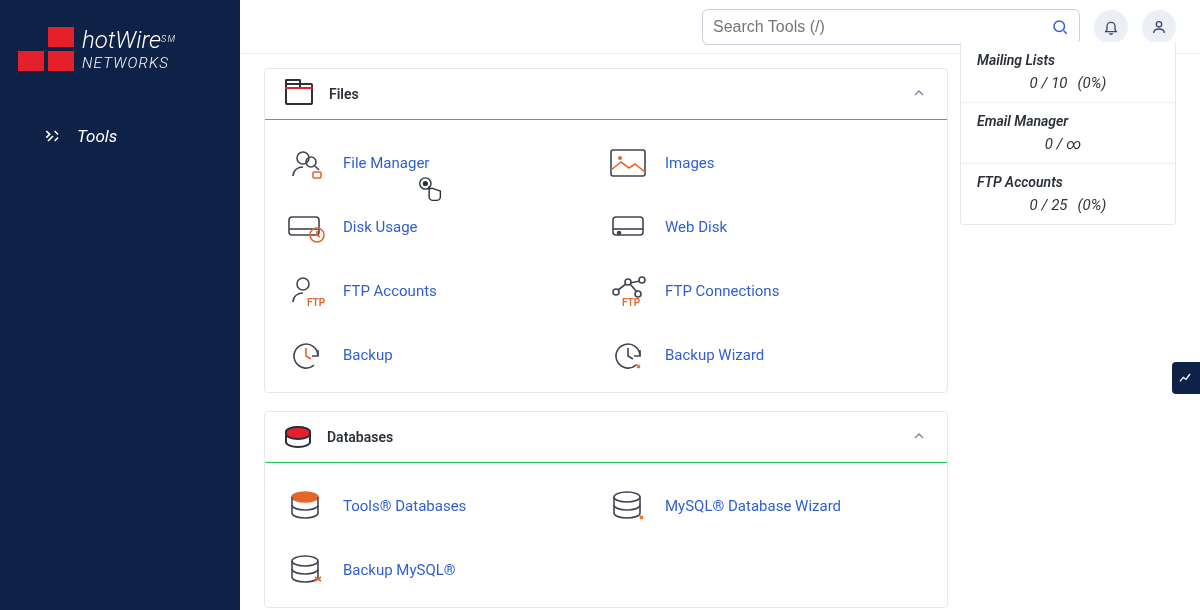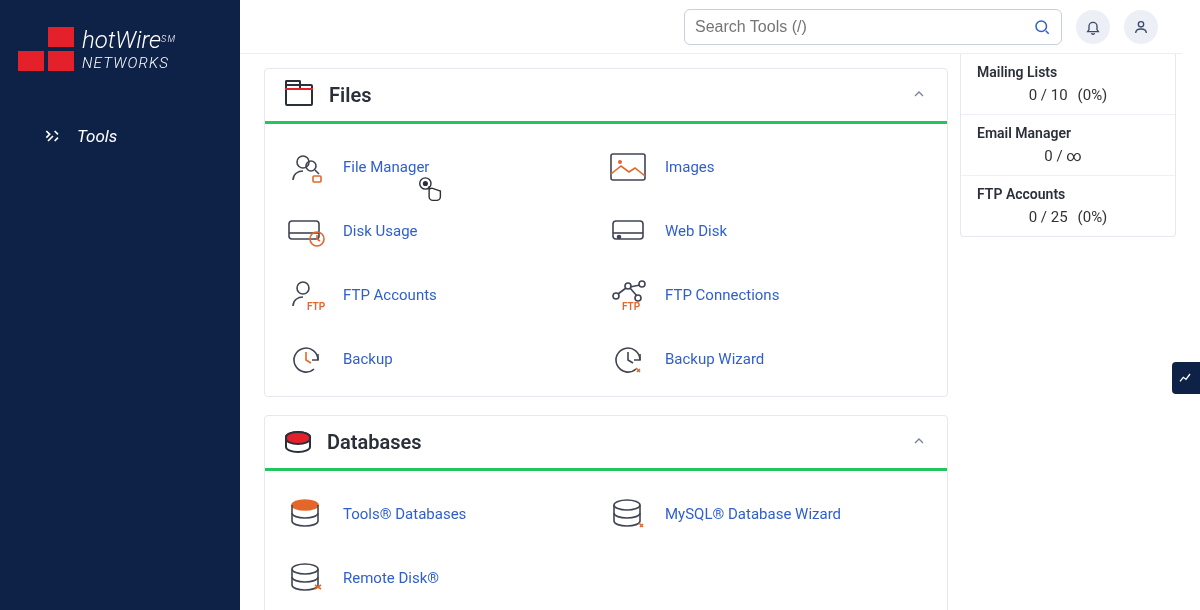--- a/index.html
+++ b/index.html
@@ -7,33 +7,33 @@
 .sidebar { position: absolute; left: 0; top: 0; width: 240px; height: 610px; background: #0e2147; color: #fff; font-style: italic; }
 .logo { padding: 26px 18px 10px; display:flex; align-items:center; gap:8px;}
 .logo-mark { display:grid; grid-template-columns: 26px 26px; grid-template-rows:20px 20px; gap:4px; }
 .logo-mark span{ background:#e4202b; display:block; }
 .logo-mark span:nth-child(1){ background:transparent; }
 .logo-mark span:nth-child(2){ }
 .logo-text { font-size:15px; letter-spacing:1.2px; font-weight:300;}
 .logo-text b{font-size:24px;font-weight:300; letter-spacing:0;}
 .side-item { display:flex; align-items:center; gap:14px; padding:14px 43px; font-size:17px; cursor:pointer; margin-top:30px;}
 .side-item svg{width:20px;height:20px;}
-.header { position:absolute; left:240px; top:0; right:18px; height:54px; display:flex; align-items:center; padding:0 24px; gap:14px; justify-content:flex-end; border-bottom:1px solid #eceef3;}
+.header { position:absolute; left:240px; top:0; right:0; height:54px; display:flex; align-items:center; padding:0 24px; gap:14px; justify-content:flex-end; border-bottom:1px solid #eceef3;}
 .search-box { flex:0 0 378px; display:flex; align-items:center; border:1px solid #c9cfdb; border-radius:6px; height:36px; padding:0 10px; background:#fff; }
 .search-box input { flex:1; border:none; outline:none; font-size:16px; color:#666; background:transparent;}
 .icon-btn { width:34px;height:34px;border-radius:50%; background:#eceff6; display:flex;align-items:center;justify-content:center; color:#3b4a68; cursor:pointer;}
 .main { position:absolute; left:240px; top:54px; right:0; bottom:0; padding:14px 24px 24px; background:#fff; overflow:hidden;}
 .panel { width:684px; border:1px solid #e5e8ef; border-radius:4px; margin-bottom:18px; background:#fff;}
-.panel-head { display:flex; align-items:center; padding:14px 20px; border-bottom:3px solid #22c55e; font-size:20px; font-weight:600; color:#2a2f3a;}
+.panel-head { display:flex; align-items:center; padding:14px 20px; border-bottom:1px solid #22c55e; font-size:14px; font-weight:600; color:#2a2f3a;}
 .panel-head .chev { margin-left:auto; color:#7a8499; cursor:pointer;}
 .panel-body { padding:14px 20px 8px; display:grid; grid-template-columns:1fr 1fr; gap:6px 2px;}
 .tool { display:flex; align-items:center; gap:16px; padding:10px 0; cursor:pointer;}
 .tool-icon { width:42px; height:38px; display:flex; align-items:center; justify-content:center; color:#55586a; position:relative;text-align:center;}
 .tool-label { color:#2f5fcf; font-size:15px;}
-.stats-card { position:absolute; right:24px; top:54px; width:216px; border:1px solid #e5e8ef; border-top:none; border-radius:0 0 4px 4px; background:#fff;}
+.stats-card { position:absolute; right:24px; top:42px; width:216px; border:1px solid #e5e8ef; border-top:none; border-radius:0 0 4px 4px; background:#fff;font-style:italic;}
 .stat { padding:10px 16px; border-bottom:1px solid #edf0f5;}
 .stat:last-child{border-bottom:none;}
 .stat-title { font-size:14px; color:#2a2f3a; font-weight:600; margin-bottom:6px;}
 .stat-val { font-size:15px; color:#333; display:flex; gap:10px;justify-content:center;}
 .float-tab { position:absolute; right:0; top:362px; width:28px; height:32px; background:#0e2147; border-radius:4px 0 0 4px; display:flex;align-items:center;justify-content:center; color:#fff;}
 .cursor-hand { position:absolute; left:416px; top:176px; width:30px; height:30px; color:#2a2f3a; pointer-events:none;}
 .folder-ic{width:28px;height:22px;border:2px solid #2a2f3a;border-radius:2px;position:relative;}
 .folder-ic::before{content:"";position:absolute;top:-6px;left:-2px;width:12px;height:6px;border:2px solid #2a2f3a;border-bottom:none;border-radius:2px 2px 0 0;}
 .folder-ic::after{content:"";position:absolute;top:2px;left:-2px;right:-2px;height:2px;background:#e4202b;}
 .db-ic{width:26px;height:22px;border:2px solid #2a2f3a;border-radius:13px/6px;position:relative;}
@@ -221,21 +221,21 @@
         </div>
         <div class="tool">
           <span class="tool-icon">
             <svg width="38" height="34" viewBox="0 0 38 34" fill="none" stroke="#414553" stroke-width="1.6">
               <ellipse cx="18" cy="8" rx="13" ry="5"></ellipse>
               <path d="M5 8v16c0 3 6 5 13 5s13-2 13-5V8"></path>
               <path d="M5 16c0 3 6 5 13 5s13-2 13-5"></path>
               <path d="M28 24l6 4M28 28l6-4" stroke="#e4662b"></path>
             </svg>
           </span>
-          <span class="tool-label">Remote Disk®</span>
+          <span class="tool-label">Backup MySQL®</span>
         </div>
       </div>
   </div>
 
 </div>
 
 <div class="stats-card" id="stats-card">
     <div class="stat">
       <div class="stat-title">Mailing Lists</div>
       <div class="stat-val">

